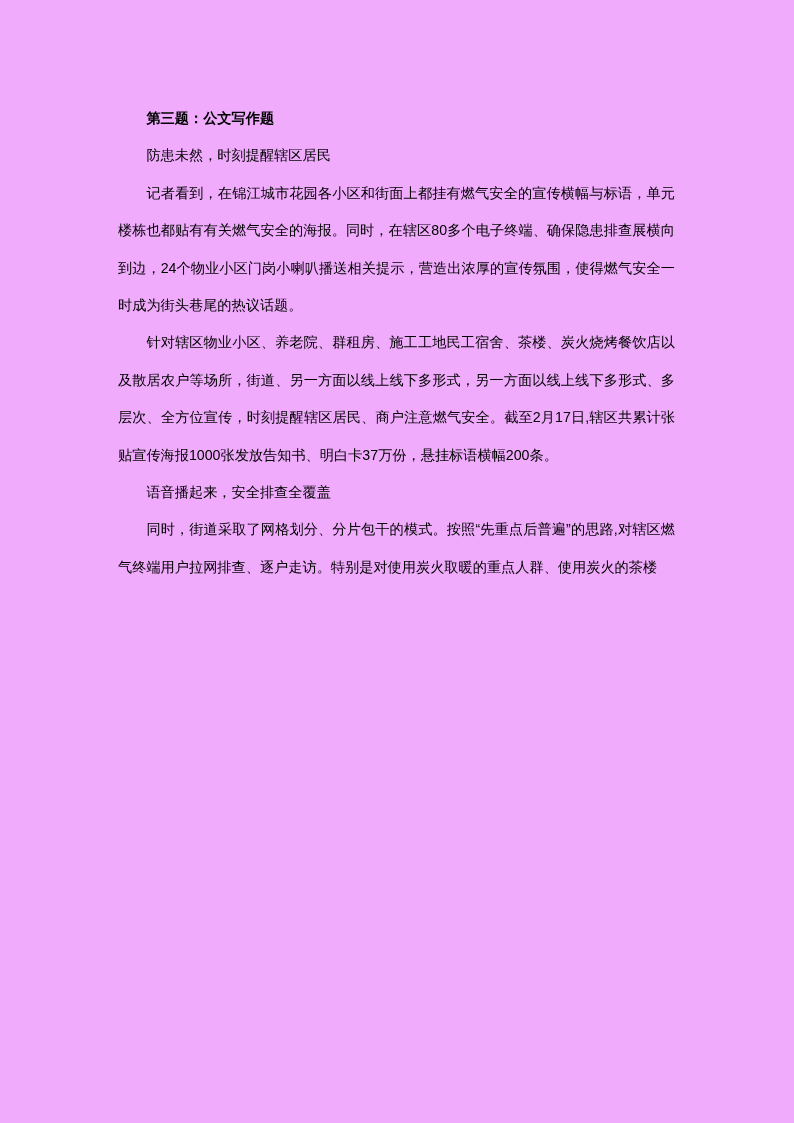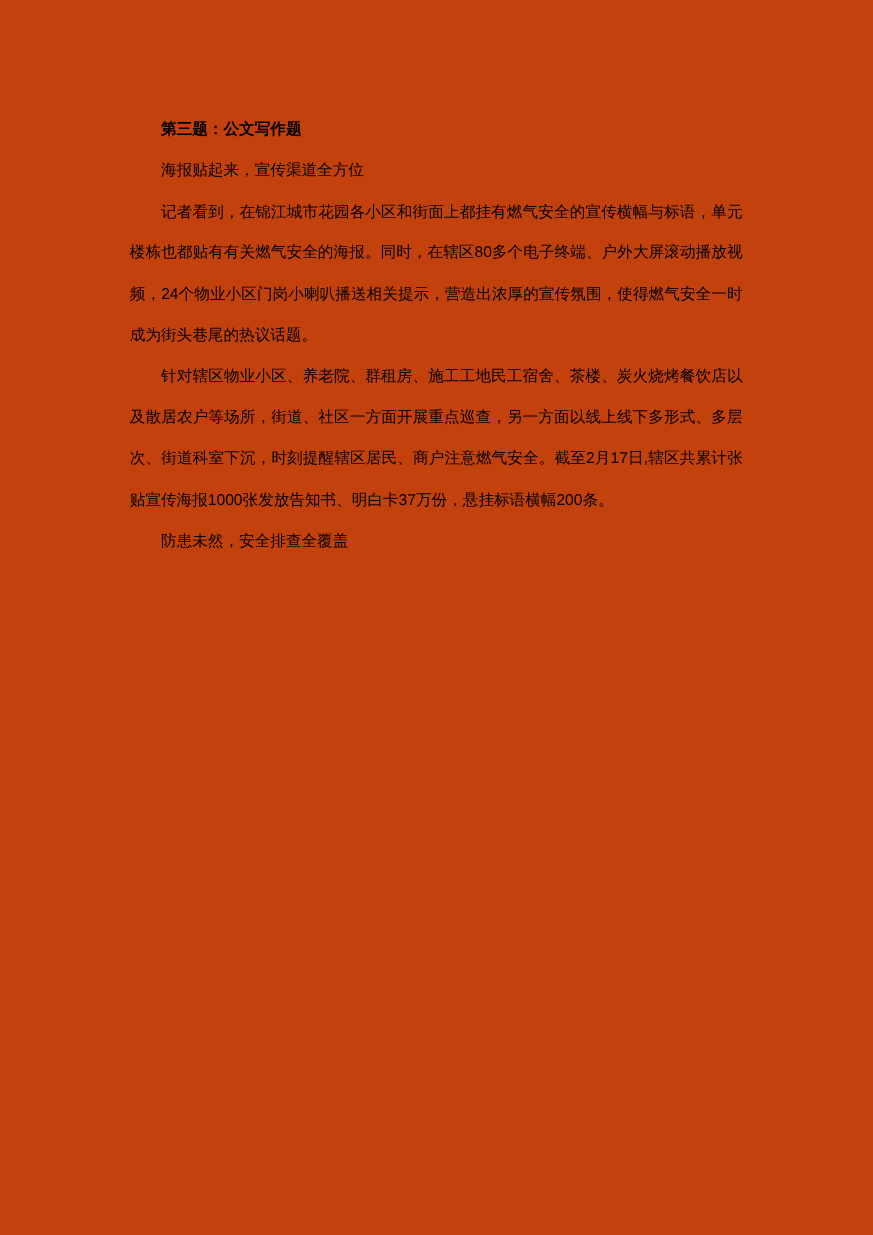--- a/index.html
+++ b/index.html
@@ -4,21 +4,21 @@
 <style>
   html, body {
     margin: 0;
     padding: 0;
     background: #ffffff;
   }
   .doc-page {
     box-sizing: border-box;
     width: 794px;
     height: 1123px;
-    background: #c2410c;
+    background: #f0abfc;
     padding: 100px 119px 0 118px;
     overflow: hidden;
     font-family: "Liberation Sans", "DejaVu Sans", sans-serif;
     font-size: 14.2px;
     line-height: 37.4px;
     color: #000000;
   }
   .para {
     margin: 0;
     padding: 0;
@@ -31,23 +31,24 @@
     font-weight: bold;
   }
 </style>
 </head>
 <body>
 
 <div class="doc-page">
   <p class="para para--heading">第三题：公文写作题</p>
 
 
-  <p class="para">海报贴起来，宣传渠道全方位</p>
+  <p class="para">防患未然，时刻提醒辖区居民</p>
 
-  <p class="para">记者看到，在锦江城市花园各小区和街面上都挂有燃气安全的宣传横幅与标语，单元楼栋也都贴有有关燃气安全的海报。同时，在辖区80多个电子终端、户外大屏滚动播放视频，24个物业小区门岗小喇叭播送相关提示，营造出浓厚的宣传氛围，使得燃气安全一时成为街头巷尾的热议话题。</p>
+  <p class="para">记者看到，在锦江城市花园各小区和街面上都挂有燃气安全的宣传横幅与标语，单元楼栋也都贴有有关燃气安全的海报。同时，在辖区80多个电子终端、确保隐患排查展横向到边，24个物业小区门岗小喇叭播送相关提示，营造出浓厚的宣传氛围，使得燃气安全一时成为街头巷尾的热议话题。</p>
 
 
-  <p class="para">针对辖区物业小区、养老院、群租房、施工工地民工宿舍、茶楼、炭火烧烤餐饮店以及散居农户等场所，街道、社区一方面开展重点巡查，另一方面以线上线下多形式、多层次、街道科室下沉，时刻提醒辖区居民、商户注意燃气安全。截至2月17日,辖区共累计张贴宣传海报1000张发放告知书、明白卡37万份，悬挂标语横幅200条。</p>
+  <p class="para">针对辖区物业小区、养老院、群租房、施工工地民工宿舍、茶楼、炭火烧烤餐饮店以及散居农户等场所，街道、另一方面以线上线下多形式，另一方面以线上线下多形式、多层次、全方位宣传，时刻提醒辖区居民、商户注意燃气安全。截至2月17日,辖区共累计张贴宣传海报1000张发放告知书、明白卡37万份，悬挂标语横幅200条。</p>
 
-  <p class="para">防患未然，安全排查全覆盖</p>
+  <p class="para">语音播起来，安全排查全覆盖</p>
 
 
+  <p class="para">同时，街道采取了网格划分、分片包干的模式。按照“先重点后普遍”的思路,对辖区燃气终端用户拉网排查、逐户走访。特别是对使用炭火取暖的重点人群、使用炭火的茶楼</p>
 </div>
 
 </body></html>

